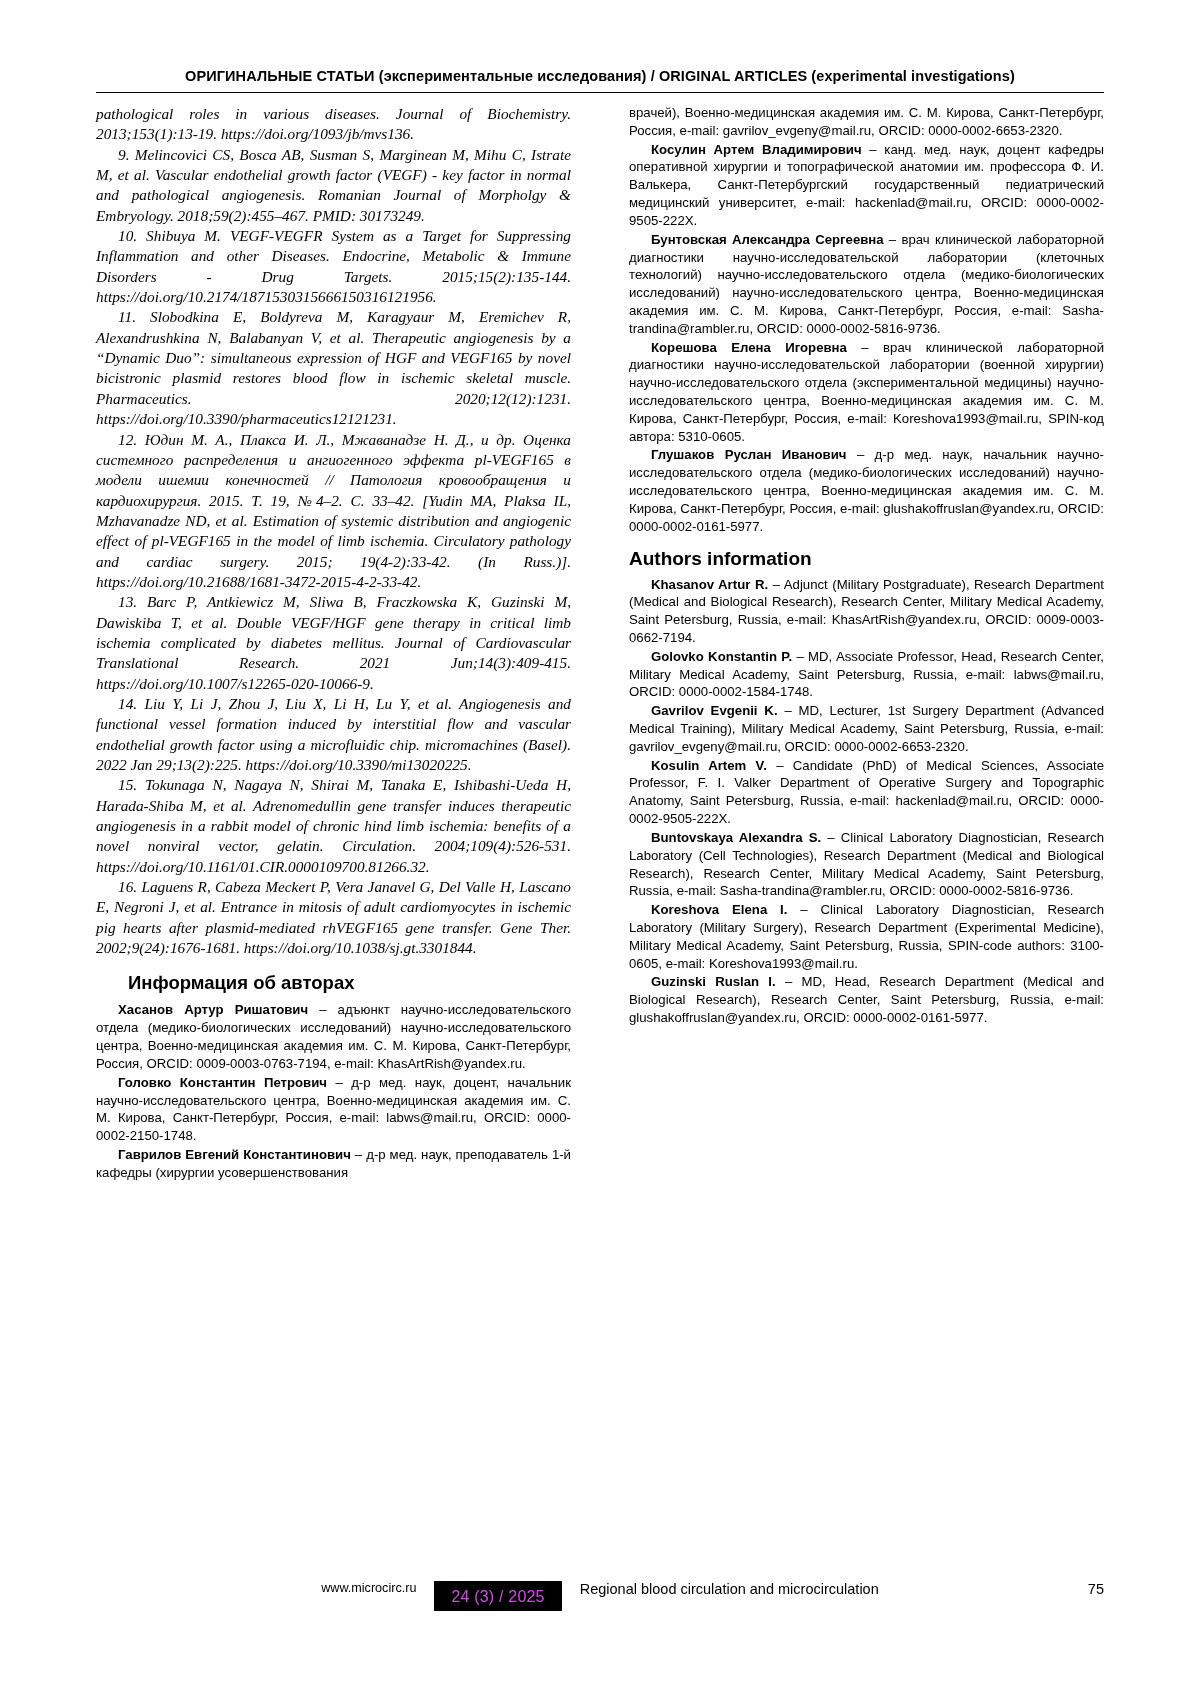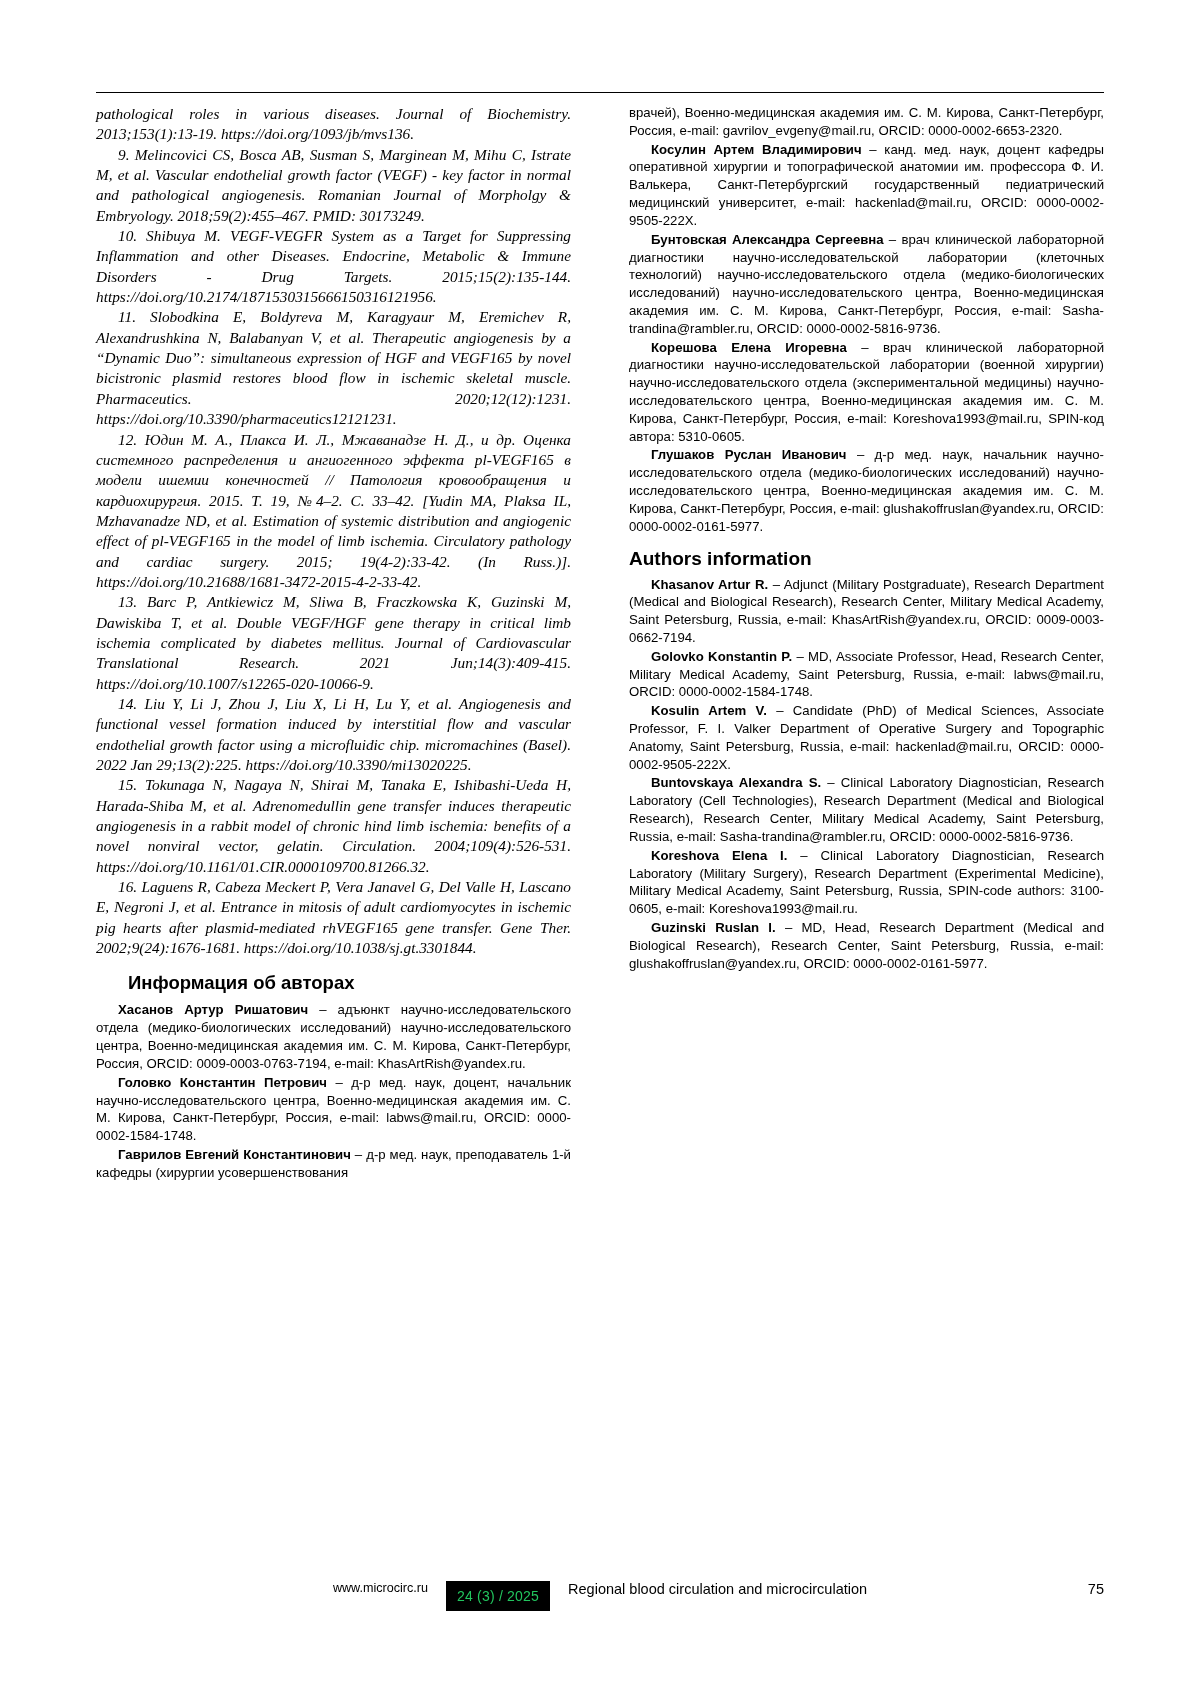--- a/index.html
+++ b/index.html
@@ -108,74 +108,76 @@
     justify-content: center;
     font-family: "Liberation Sans", sans-serif;
   }
   .footer .url {
     font-size: 12.6px;
     color: #000;
     margin-right: 18px;
   }
   .footer .issue {
     background: #000000;
-    color: #22c55e;
-    font-size: 14px;
-    padding: 7px 11px;
+    color: #d946ef;
+    font-size: 16px;
+    padding: 7px 17px;
     letter-spacing: 0.2px;
   }
   .footer .journal {
     font-size: 14.5px;
     font-weight: normal;
     margin-left: 18px;
   }
   .footer .pagenum {
     position: absolute;
     right: 0;
     font-size: 14.5px;
   }
 </style>
 </head>
 <body>
 
 <div class="page">
 
+  <div class="running-head">ОРИГИНАЛЬНЫЕ СТАТЬИ (экспериментальные исследования) / ORIGINAL ARTICLES (experimental investigations)</div>
   <div class="rule-top"></div>
 
   <div class="columns">
 
     <div class="col">
       <p class="ref cont">pathological roles in various diseases. Journal of Biochemistry. 2013;153(1):13-19. https://doi.org/1093/jb/mvs136.</p>
       <p class="ref">9. Melincovici CS, Bosca AB, Susman S, Marginean M, Mihu C, Istrate M, et al. Vascular endothelial growth factor (VEGF) - key factor in normal and pathological angiogenesis. Romanian Journal of Morpholgy &amp; Embryology. 2018;59(2):455–467. PMID: 30173249.</p>
       <p class="ref">10. Shibuya M. VEGF-VEGFR System as a Target for Suppressing Inflammation and other Diseases. Endocrine, Metabolic &amp; Immune Disorders - Drug Targets. 2015;15(2):135-144. https://doi.org/10.2174/1871530315666150316121956.</p>
       <p class="ref">11. Slobodkina E, Boldyreva M, Karagyaur M, Eremichev R, Alexandrushkina N, Balabanyan V, et al. Therapeutic angiogenesis by a “Dynamic Duo”: simultaneous expression of HGF and VEGF165 by novel bicistronic plasmid restores blood flow in ischemic skeletal muscle. Pharmaceutics. 2020;12(12):1231. https://doi.org/10.3390/pharmaceutics12121231.</p>
       <p class="ref">12. Юдин М. А., Плакса И. Л., Мжаванадзе Н. Д., и др. Оценка системного распределения и ангиогенного эффекта pl-VEGF165 в модели ишемии конечностей // Патология кровообращения и кардиохирургия. 2015. Т. 19, №4–2. С. 33–42. [Yudin MA, Plaksa IL, Mzhavanadze ND, et al. Estimation of systemic distribution and angiogenic effect of pl-VEGF165 in the model of limb ischemia. Circulatory pathology and cardiac surgery. 2015; 19(4-2):33-42. (In Russ.)]. https://doi.org/10.21688/1681-3472-2015-4-2-33-42.</p>
       <p class="ref">13. Barc P, Antkiewicz M, Sliwa B, Fraczkowska K, Guzinski M, Dawiskiba T, et al. Double VEGF/HGF gene therapy in critical limb ischemia complicated by diabetes mellitus. Journal of Cardiovascular Translational Research. 2021 Jun;14(3):409-415. https://doi.org/10.1007/s12265-020-10066-9.</p>
       <p class="ref">14. Liu Y, Li J, Zhou J, Liu X, Li H, Lu Y, et al. Angiogenesis and functional vessel formation induced by interstitial flow and vascular endothelial growth factor using a microfluidic chip. micromachines (Basel). 2022 Jan 29;13(2):225. https://doi.org/10.3390/mi13020225.</p>
       <p class="ref">15. Tokunaga N, Nagaya N, Shirai M, Tanaka E, Ishibashi-Ueda H, Harada-Shiba M, et al. Adrenomedullin gene transfer induces therapeutic angiogenesis in a rabbit model of chronic hind limb ischemia: benefits of a novel nonviral vector, gelatin. Circulation. 2004;109(4):526-531. https://doi.org/10.1161/01.CIR.0000109700.81266.32.</p>
       <p class="ref">16. Laguens R, Cabeza Meckert P, Vera Janavel G, Del Valle H, Lascano E, Negroni J, et al. Entrance in mitosis of adult cardiomyocytes in ischemic pig hearts after plasmid-mediated rhVEGF165 gene transfer. Gene Ther. 2002;9(24):1676-1681. https://doi.org/10.1038/sj.gt.3301844.</p>
 
       <h2 class="section ru">Информация об авторах</h2>
 
       <p class="authinfo"><b>Хасанов Артур Ришатович</b><span> – адъюнкт научно-исследовательского отдела (медико-биологических исследований) научно-исследовательского центра, Военно-медицинская академия им. С. М. Кирова, Санкт-Петербург, Россия, ORCID: 0009-0003-0763-7194, e-mail: KhasArtRish@yandex.ru.</span></p>
-      <p class="authinfo"><b>Головко Константин Петрович</b><span> – д-р мед. наук, доцент, начальник научно-исследовательского центра, Военно-медицинская академия им. С. М. Кирова, Санкт-Петербург, Россия, e-mail: labws@mail.ru, ORCID: 0000-0002-1584-1748.</span></p>
+      <p class="authinfo"><b>Головко Константин Петрович</b><span> – д-р мед. наук, доцент, начальник научно-исследовательского центра, Военно-медицинская академия им. С. М. Кирова, Санкт-Петербург, Россия, e-mail: labws@mail.ru, ORCID: 0000-0002-2150-1748.</span></p>
       <p class="authinfo"><b>Гаврилов Евгений Константинович</b><span> – д-р мед. наук, преподаватель 1-й кафедры (хирургии усовершенствования</span></p>
     </div>
 
     <div class="col">
       <p class="authinfo noind"><span>врачей), Военно-медицинская академия им. С. М. Кирова, Санкт-Петербург, Россия, e-mail: gavrilov_evgeny@mail.ru, ORCID: 0000-0002-6653-2320.</span></p>
       <p class="authinfo"><b>Косулин Артем Владимирович</b><span> – канд. мед. наук, доцент кафедры оперативной хирургии и топографической анатомии им. профессора Ф. И. Валькера, Санкт-Петербургский государственный педиатрический медицинский университет, e-mail: hackenlad@mail.ru,  ORCID: 0000-0002-9505-222X.</span></p>
       <p class="authinfo"><b>Бунтовская Александра Сергеевна</b><span> – врач клинической лабораторной диагностики научно-исследовательской лаборатории (клеточных технологий) научно-исследовательского отдела (медико-биологических исследований) научно-исследовательского центра, Военно-медицинская академия им. С. М. Кирова, Санкт-Петербург, Россия, e-mail: Sasha-trandina@rambler.ru, ORCID: 0000-0002-5816-9736.</span></p>
       <p class="authinfo"><b>Корешова Елена Игоревна</b><span> – врач клинической лабораторной диагностики научно-исследовательской лаборатории (военной хирургии) научно-исследовательского отдела (экспериментальной медицины) научно-исследовательского центра, Военно-медицинская академия им. С. М. Кирова, Санкт-Петербург, Россия, e-mail: Koreshova1993@mail.ru, SPIN-код автора: 5310-0605.</span></p>
       <p class="authinfo"><b>Глушаков Руслан Иванович</b><span> – д-р мед. наук, начальник научно-исследовательского отдела (медико-биологических исследований) научно-исследовательского центра, Военно-медицинская академия им. С. М. Кирова, Санкт-Петербург, Россия, e-mail: glushakoffruslan@yandex.ru, ORCID: 0000-0002-0161-5977.</span></p>
 
       <h2 class="section en">Authors information</h2>
 
       <p class="authinfo"><b>Khasanov Artur R.</b><span> – Adjunct (Military Postgraduate), Research Department (Medical and Biological Research), Research Center, Military Medical Academy, Saint Petersburg, Russia, e-mail: KhasArtRish@yandex.ru, ORCID: 0009-0003-0662-7194.</span></p>
       <p class="authinfo"><b>Golovko Konstantin P.</b><span> – MD, Associate Professor, Head, Research Center, Military Medical Academy, Saint Petersburg, Russia, e-mail: labws@mail.ru,  ORCID: 0000-0002-1584-1748.</span></p>
+      <p class="authinfo"><b>Gavrilov Evgenii K.</b><span> – MD, Lecturer, 1st Surgery Department (Advanced Medical Training), Military Medical Academy, Saint Petersburg, Russia, e-mail: gavrilov_evgeny@mail.ru,  ORCID: 0000-0002-6653-2320.</span></p>
       <p class="authinfo"><b>Kosulin Artem V.</b><span> – Candidate (PhD) of Medical Sciences, Associate Professor, F. I. Valker Department of Operative Surgery and Topographic Anatomy, Saint Petersburg, Russia, e-mail: hackenlad@mail.ru, ORCID: 0000-0002-9505-222X.</span></p>
       <p class="authinfo"><b>Buntovskaya Alexandra S.</b><span> – Clinical Laboratory Diagnostician, Research Laboratory (Cell Technologies), Research Department (Medical and Biological Research), Research Center, Military Medical Academy, Saint Petersburg, Russia, e-mail: Sasha-trandina@rambler.ru, ORCID: 0000-0002-5816-9736.</span></p>
       <p class="authinfo"><b>Koreshova Elena I.</b><span> – Clinical Laboratory Diagnostician, Research Laboratory (Military Surgery), Research Department (Experimental Medicine), Military Medical Academy, Saint Petersburg, Russia, SPIN-code authors: 3100-0605, e-mail: Koreshova1993@mail.ru.</span></p>
       <p class="authinfo"><b>Guzinski Ruslan I.</b><span> – MD, Head, Research Department (Medical and Biological Research), Research Center, Saint Petersburg, Russia, e-mail: glushakoffruslan@yandex.ru, ORCID: 0000-0002-0161-5977.</span></p>
     </div>
 
   </div>
 
   <div class="footer">
     <span class="url">www.microcirc.ru</span>

